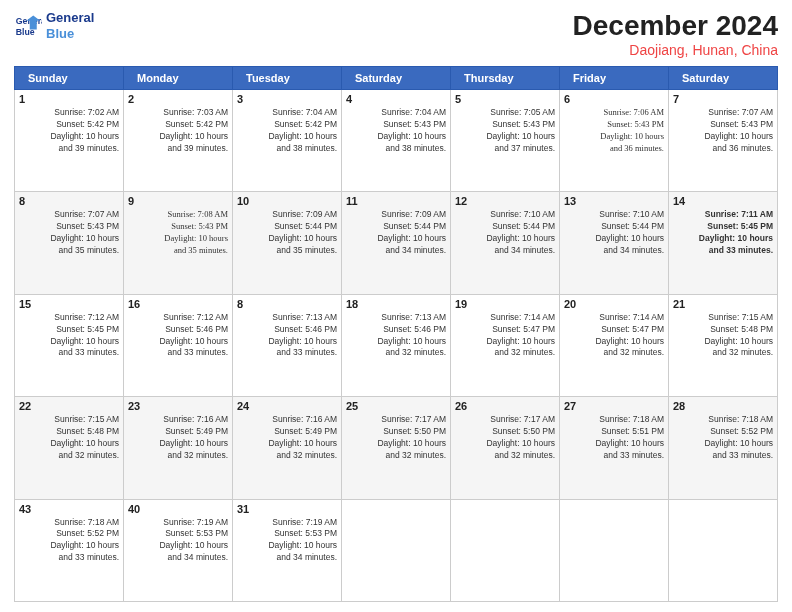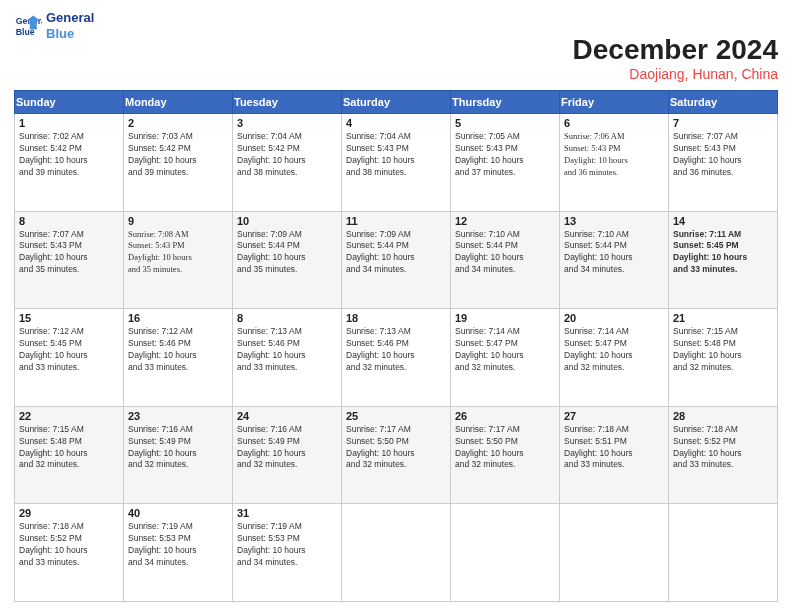--- a/index.html
+++ b/index.html
@@ -33,21 +33,20 @@
       font-weight: bold;
       color: #333;
       line-height: 1.2;
     }
     .logo-icon {
       width: 28px;
       height: 28px;
     }
     .title-block {
       text-align: right;
-      margin-top: 24px;
     }
     .month-title {
       font-size: 28px;
       font-weight: bold;
       color: #222;
     }
     .location {
       font-size: 14px;
       color: #ef4444;
     }
@@ -55,21 +54,21 @@
       flex: 1;
       border-collapse: collapse;
       width: 100%;
       table-layout: fixed;
     }
     .calendar thead tr th {
       background-color: #3a6abf;
       color: #fff;
       font-size: 11px;
       font-weight: bold;
-      padding: 5px 1px;
+      padding: 5px 13px;
       text-align: left;
       border: 1px solid #2a5aaf;
     }
     .calendar tbody tr td {
       vertical-align: top;
       border: 1px solid #ccc;
       padding: 3px 4px;
       font-size: 9px;
       color: #333;
       background: #fff;
@@ -82,20 +81,21 @@
       font-size: 11px;
       font-weight: bold;
       color: #222;
       display: block;
       margin-bottom: 2px;
     }
     .day-info {
       font-size: 8.5px;
       line-height: 1.4;
       color: #333;
+      text-align: right;
     }
     td.empty {
       background: #f9f9f9;
     }
   </style>
 </head>
 <body>
 
 <div class="page">
   <div class="header">
@@ -327,21 +327,21 @@
           <td>
             <span class="day-number">28</span>
             <div class="day-info" style="white-space: pre-line;">Sunrise: 7:18 AM
 Sunset: 5:52 PM
 Daylight: 10 hours
 and 33 minutes.</div>
           </td>
         </tr>
         <tr>
           <td>
-            <span class="day-number">29</span>
+            <span class="day-number">43</span>
             <div class="day-info" style="white-space: pre-line;">Sunrise: 7:18 AM
 Sunset: 5:52 PM
 Daylight: 10 hours
 and 33 minutes.</div>
           </td>
           <td>
             <span class="day-number">40</span>
             <div class="day-info" style="white-space: pre-line;">Sunrise: 7:19 AM
 Sunset: 5:53 PM
 Daylight: 10 hours

